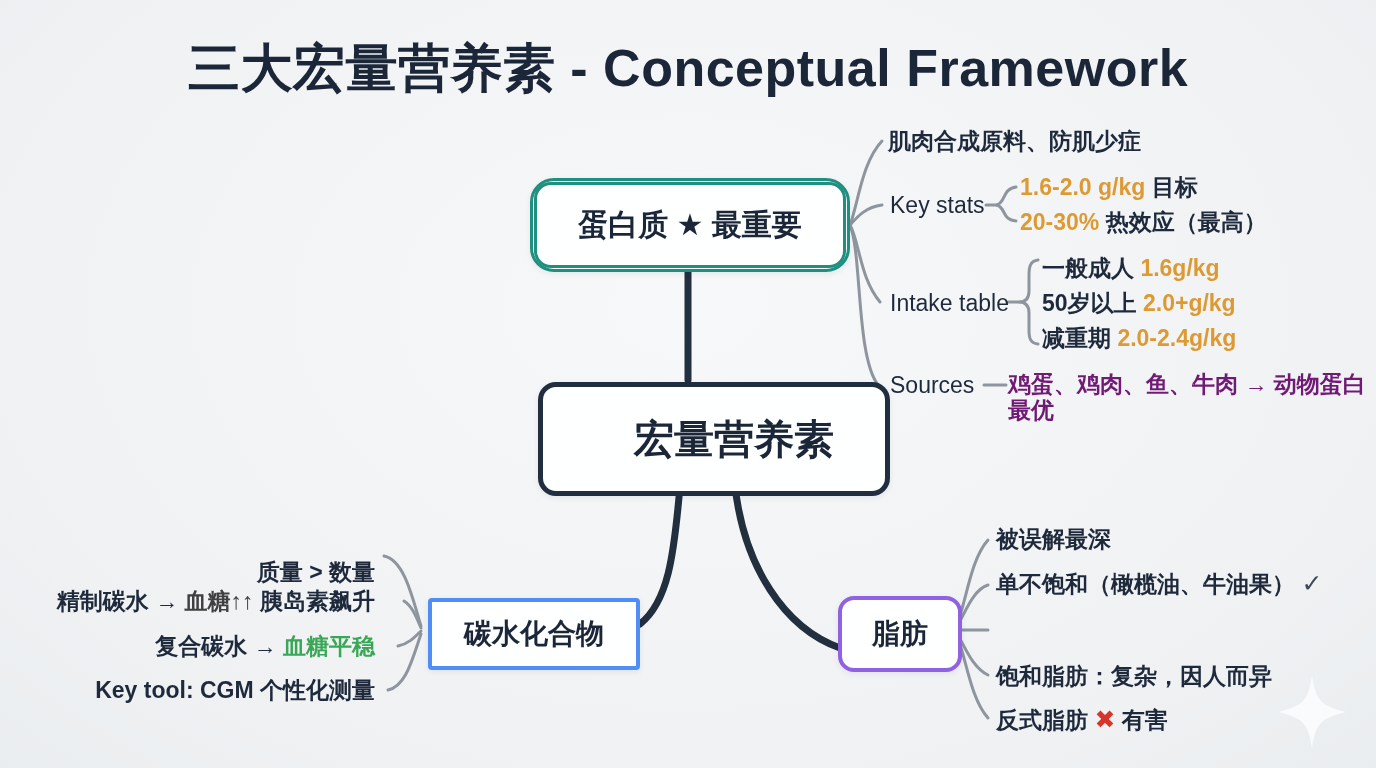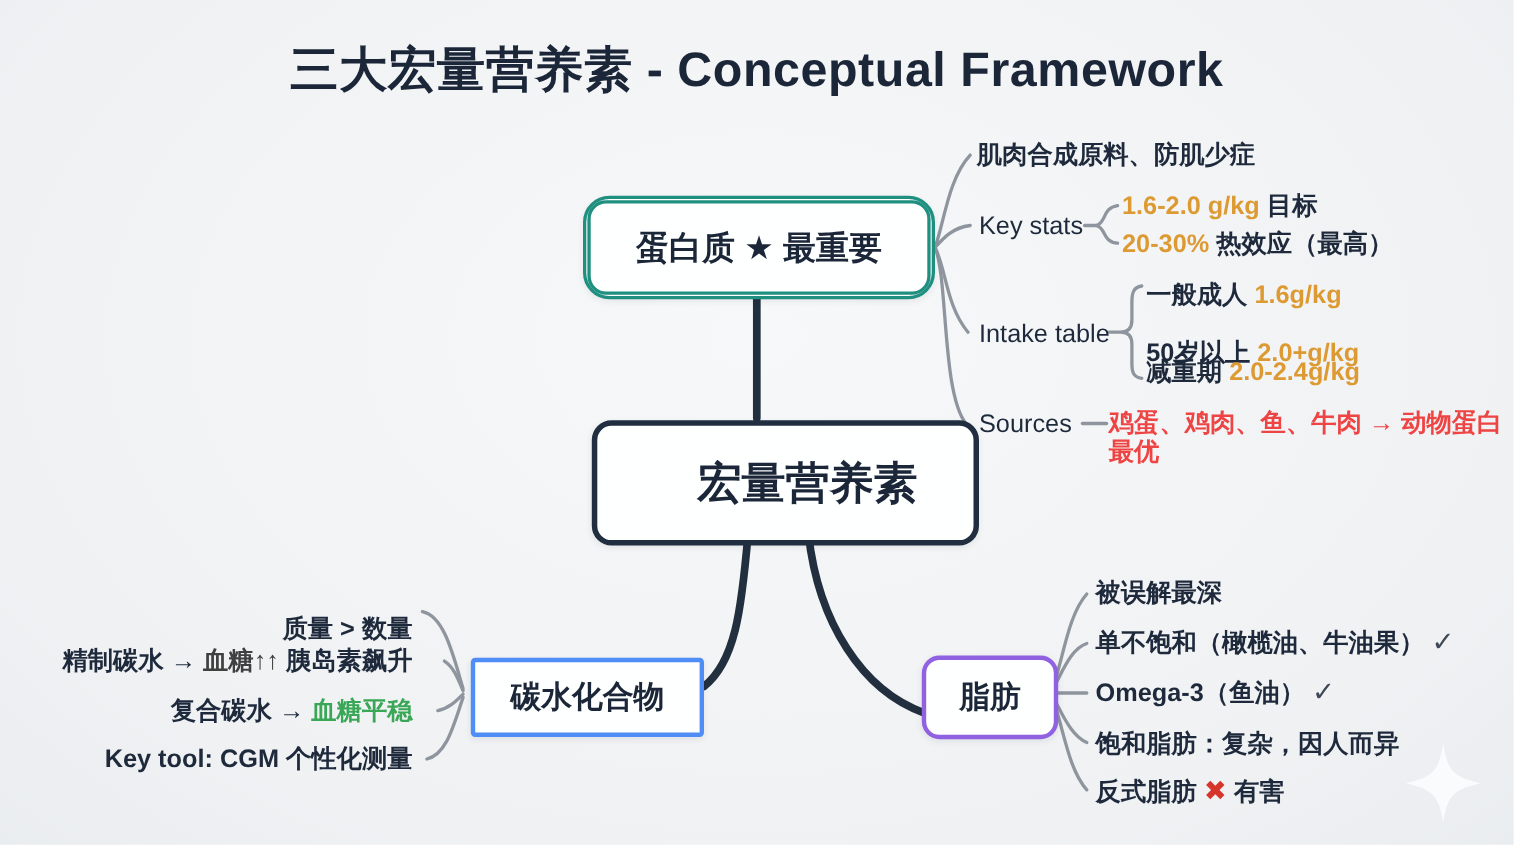--- a/index.html
+++ b/index.html
@@ -6,21 +6,21 @@
   body{
     width:1376px;height:768px;overflow:hidden;
     font-family:"Liberation Sans","DejaVu Sans",sans-serif;
     background:radial-gradient(ellipse at 50% 40%, #f7f8f9 0%, #eff1f3 75%, #eaedef 100%);
     position:relative;color:#1c2940;
   }
   .stage{position:absolute;inset:0;width:1376px;height:768px;}
   svg.lines{position:absolute;left:0;top:0;z-index:1;}
   .title{
     position:absolute;left:0;top:34px;width:1376px;text-align:center;
-    font-size:44px;font-weight:700;letter-spacing:.5px;color:#1b2638;z-index:3;
+    font-size:52px;font-weight:700;letter-spacing:.5px;color:#1b2638;z-index:3;
   }
   .node{
     position:absolute;background:#feffff;display:flex;align-items:center;justify-content:center;
     z-index:2;box-shadow:0 2px 6px rgba(20,30,50,.07);white-space:nowrap;
   }
   .node-center{
     left:538px;top:382px;width:302px;height:104px;
     border:5px solid #212e40;border-radius:18px;
     font-size:40px;font-weight:700;color:#1b2638;padding-left:40px;
   }
@@ -48,21 +48,21 @@
     position:absolute;z-index:2;font-size:23px;font-weight:600;color:#1e2a3c;
     white-space:nowrap;transform:translateY(-50%);
   }
   .orange{color:#dd9a33;}
   .red{color:#404040;}
   .green{color:#3aa757;}
   .check{color:#3e4856;font-weight:700;font-size:25px;}
   .cross{color:#d7352b;font-weight:700;font-size:25px;}
   .sources-text{
     position:absolute;left:1008px;top:371px;width:368px;z-index:2;
-    font-size:23px;font-weight:600;color:#ef4444;line-height:26px;white-space:normal;
+    font-size:23px;font-weight:600;color:#701a75;line-height:26px;white-space:normal;
   }
   .sparkle{position:absolute;z-index:1;}
 </style>
 </head>
 <body>
 
 <div class="stage">
 
   <svg class="lines" width="1376" height="768" viewBox="0 0 1376 768">
 
@@ -126,21 +126,21 @@
   <div class="leaf" style="left:1020px;top:222px;">
     <span class="orange">20-30%</span>
     <span>热效应（最高）</span>
   </div>
 
   <div class="leaf latin" style="left:890px;top:303px;font-weight:500;">Intake table</div>
 
   <div class="leaf" style="left:1042px;top:268px;">
     <span>一般成人 </span><span class="orange">1.6g/kg</span>
   </div>
-  <div class="leaf" style="left:1042px;top:303px;margin-top:18px;">
+  <div class="leaf" style="left:1042px;top:303px;">
     <span>50岁以上 </span><span class="orange">2.0+g/kg</span>
   </div>
   <div class="leaf" style="left:1042px;top:338px;">
     <span>减重期 </span><span class="orange">2.0-2.4g/kg</span>
   </div>
 
   <div class="leaf latin" style="left:890px;top:385px;font-weight:500;">Sources</div>
   <div class="sources-text">鸡蛋、鸡肉、鱼、牛肉 → 动物蛋白最优</div>
 
   <div class="leaf" style="right:1001px;top:572px;">质量 &gt; 数量</div>
@@ -155,24 +155,20 @@
 
   <div class="leaf" style="right:1001px;top:690px;">Key tool: CGM 个性化测量</div>
 
   <div class="leaf" style="left:996px;top:539px;">被误解最深</div>
 
   <div class="leaf" style="left:996px;top:584px;">
     <span>单不饱和（橄榄油、牛油果）</span>
     <span class="check">✓</span>
   </div>
 
-  <div class="leaf" style="left:996px;top:630px;">
-    <span>Omega-3（鱼油）</span>
-    <span class="check">✓</span>
-  </div>
 
   <div class="leaf" style="left:996px;top:676px;">饱和脂肪：复杂，因人而异</div>
 
   <div class="leaf" style="left:996px;top:720px;">
     <span>反式脂肪 </span><span class="cross">✖</span><span> 有害</span>
   </div>
 
 </div>
 
 </body></html>

